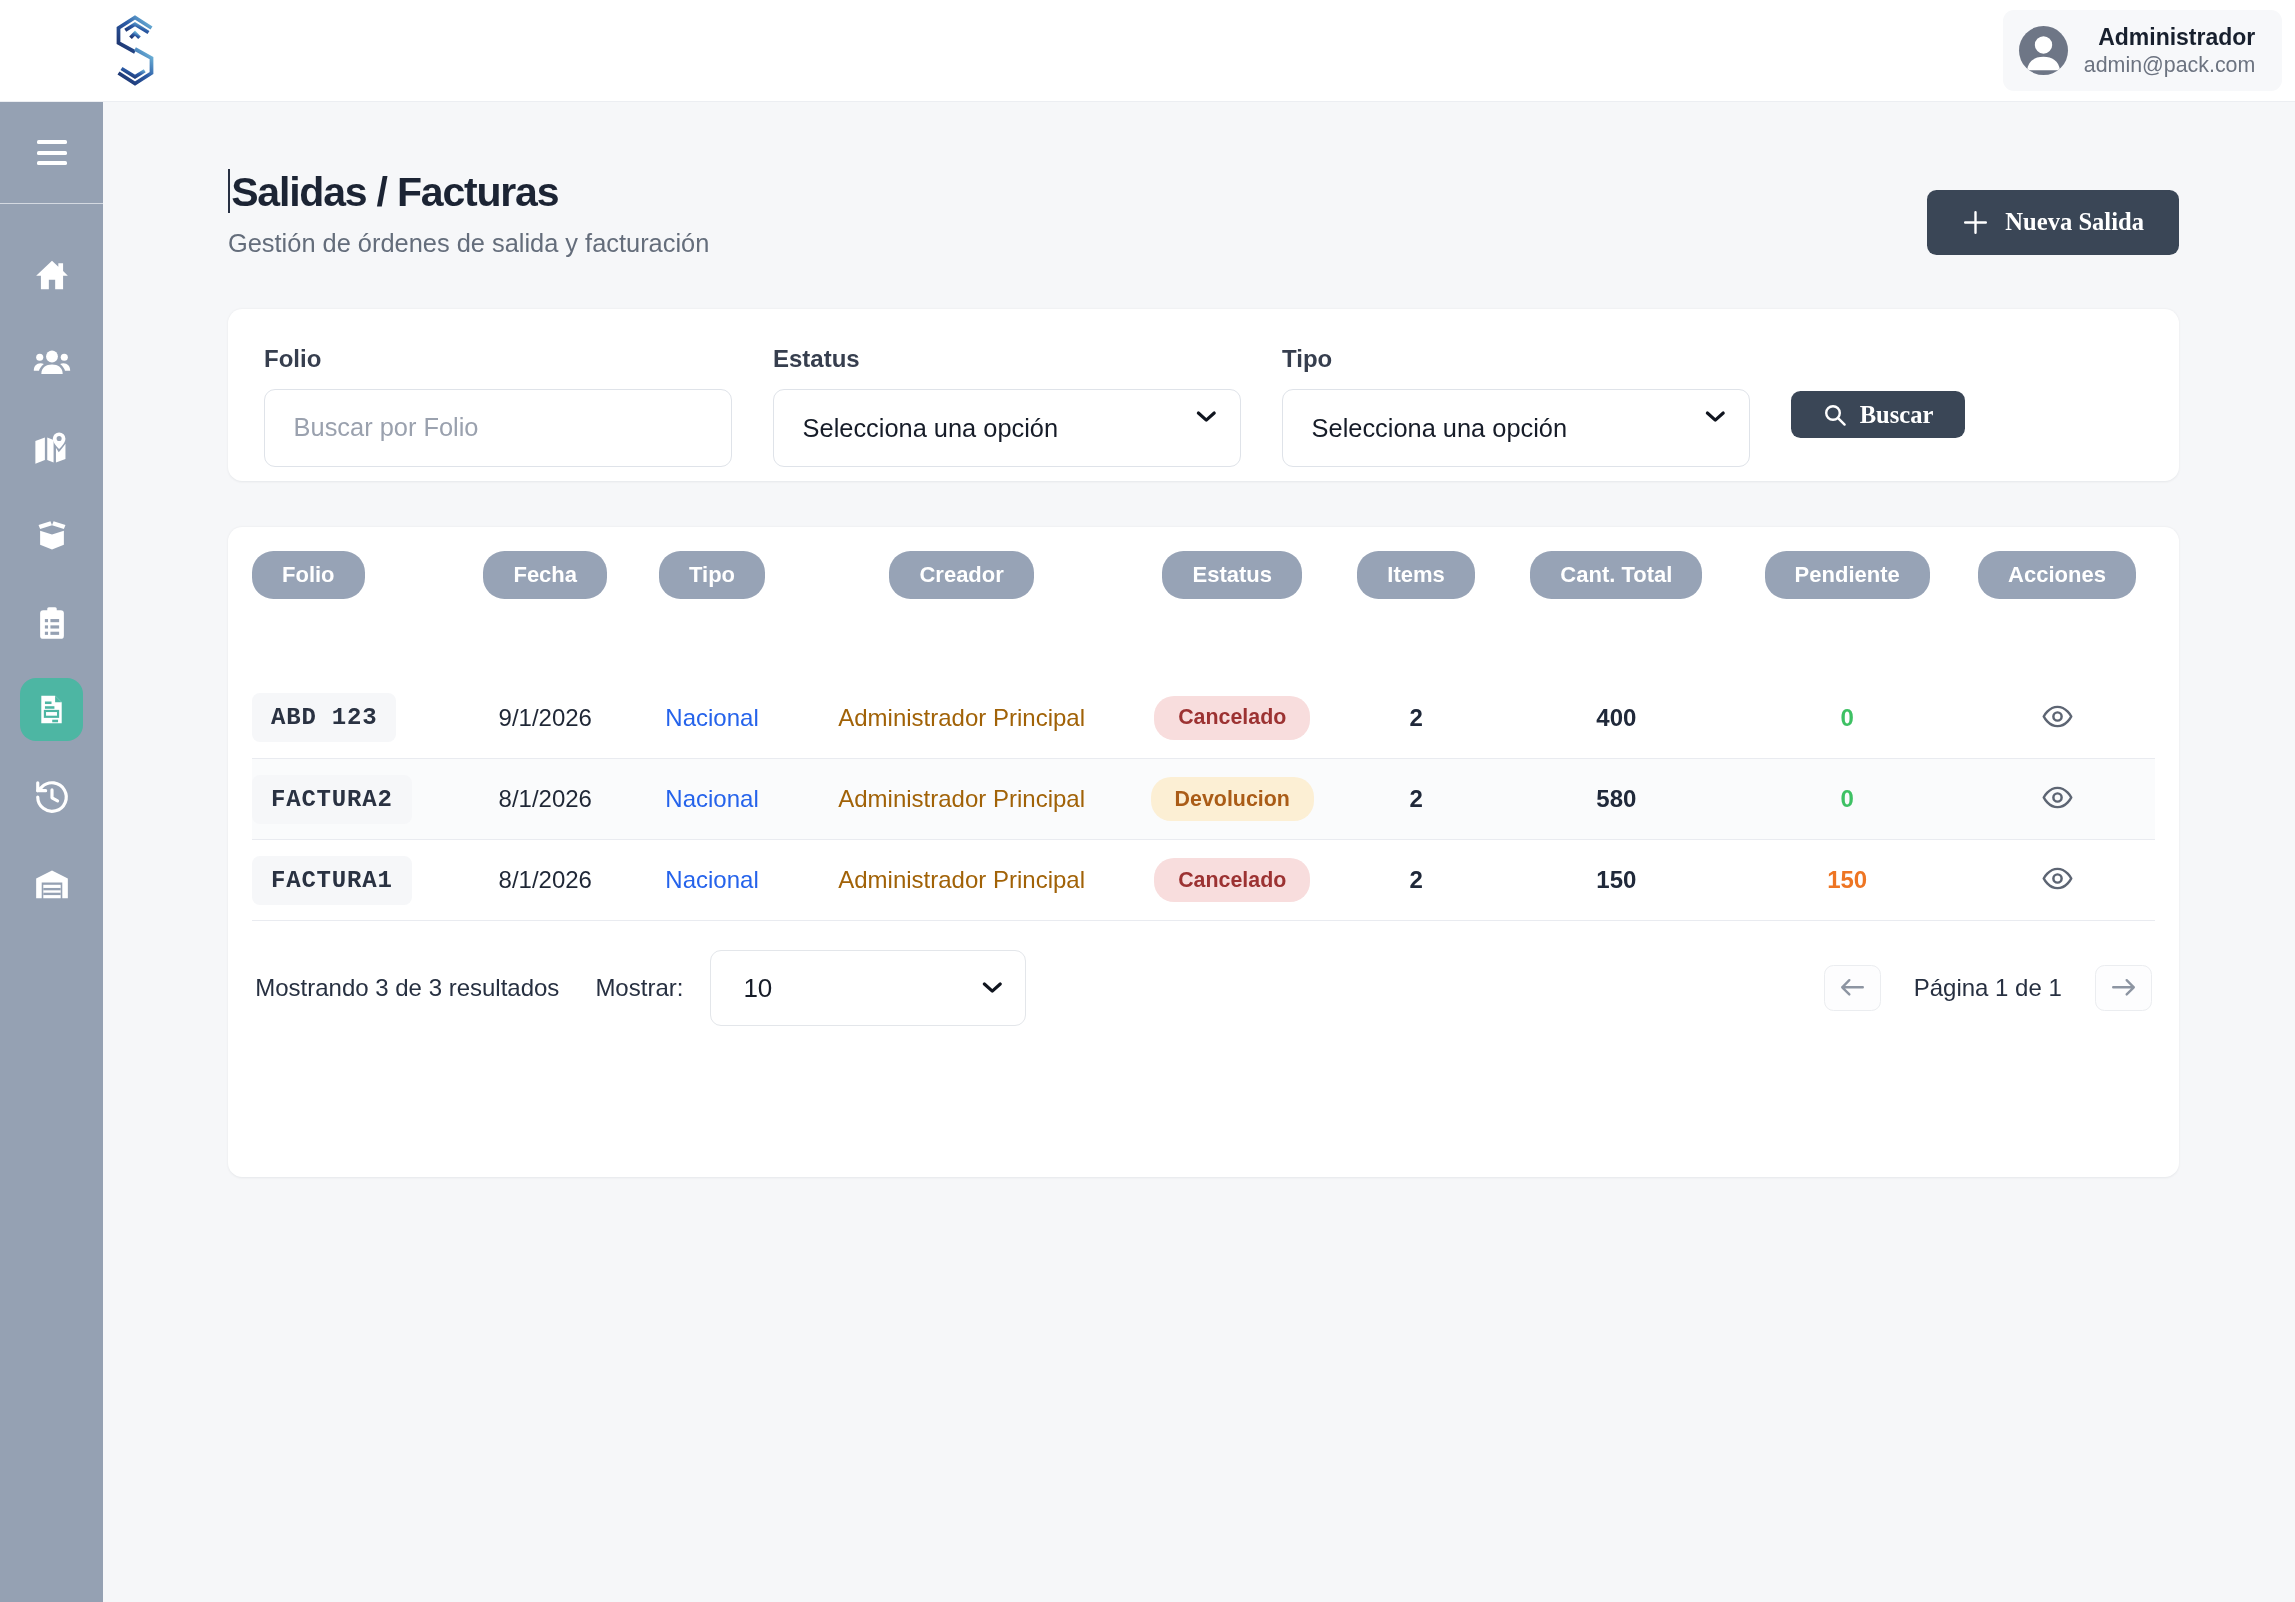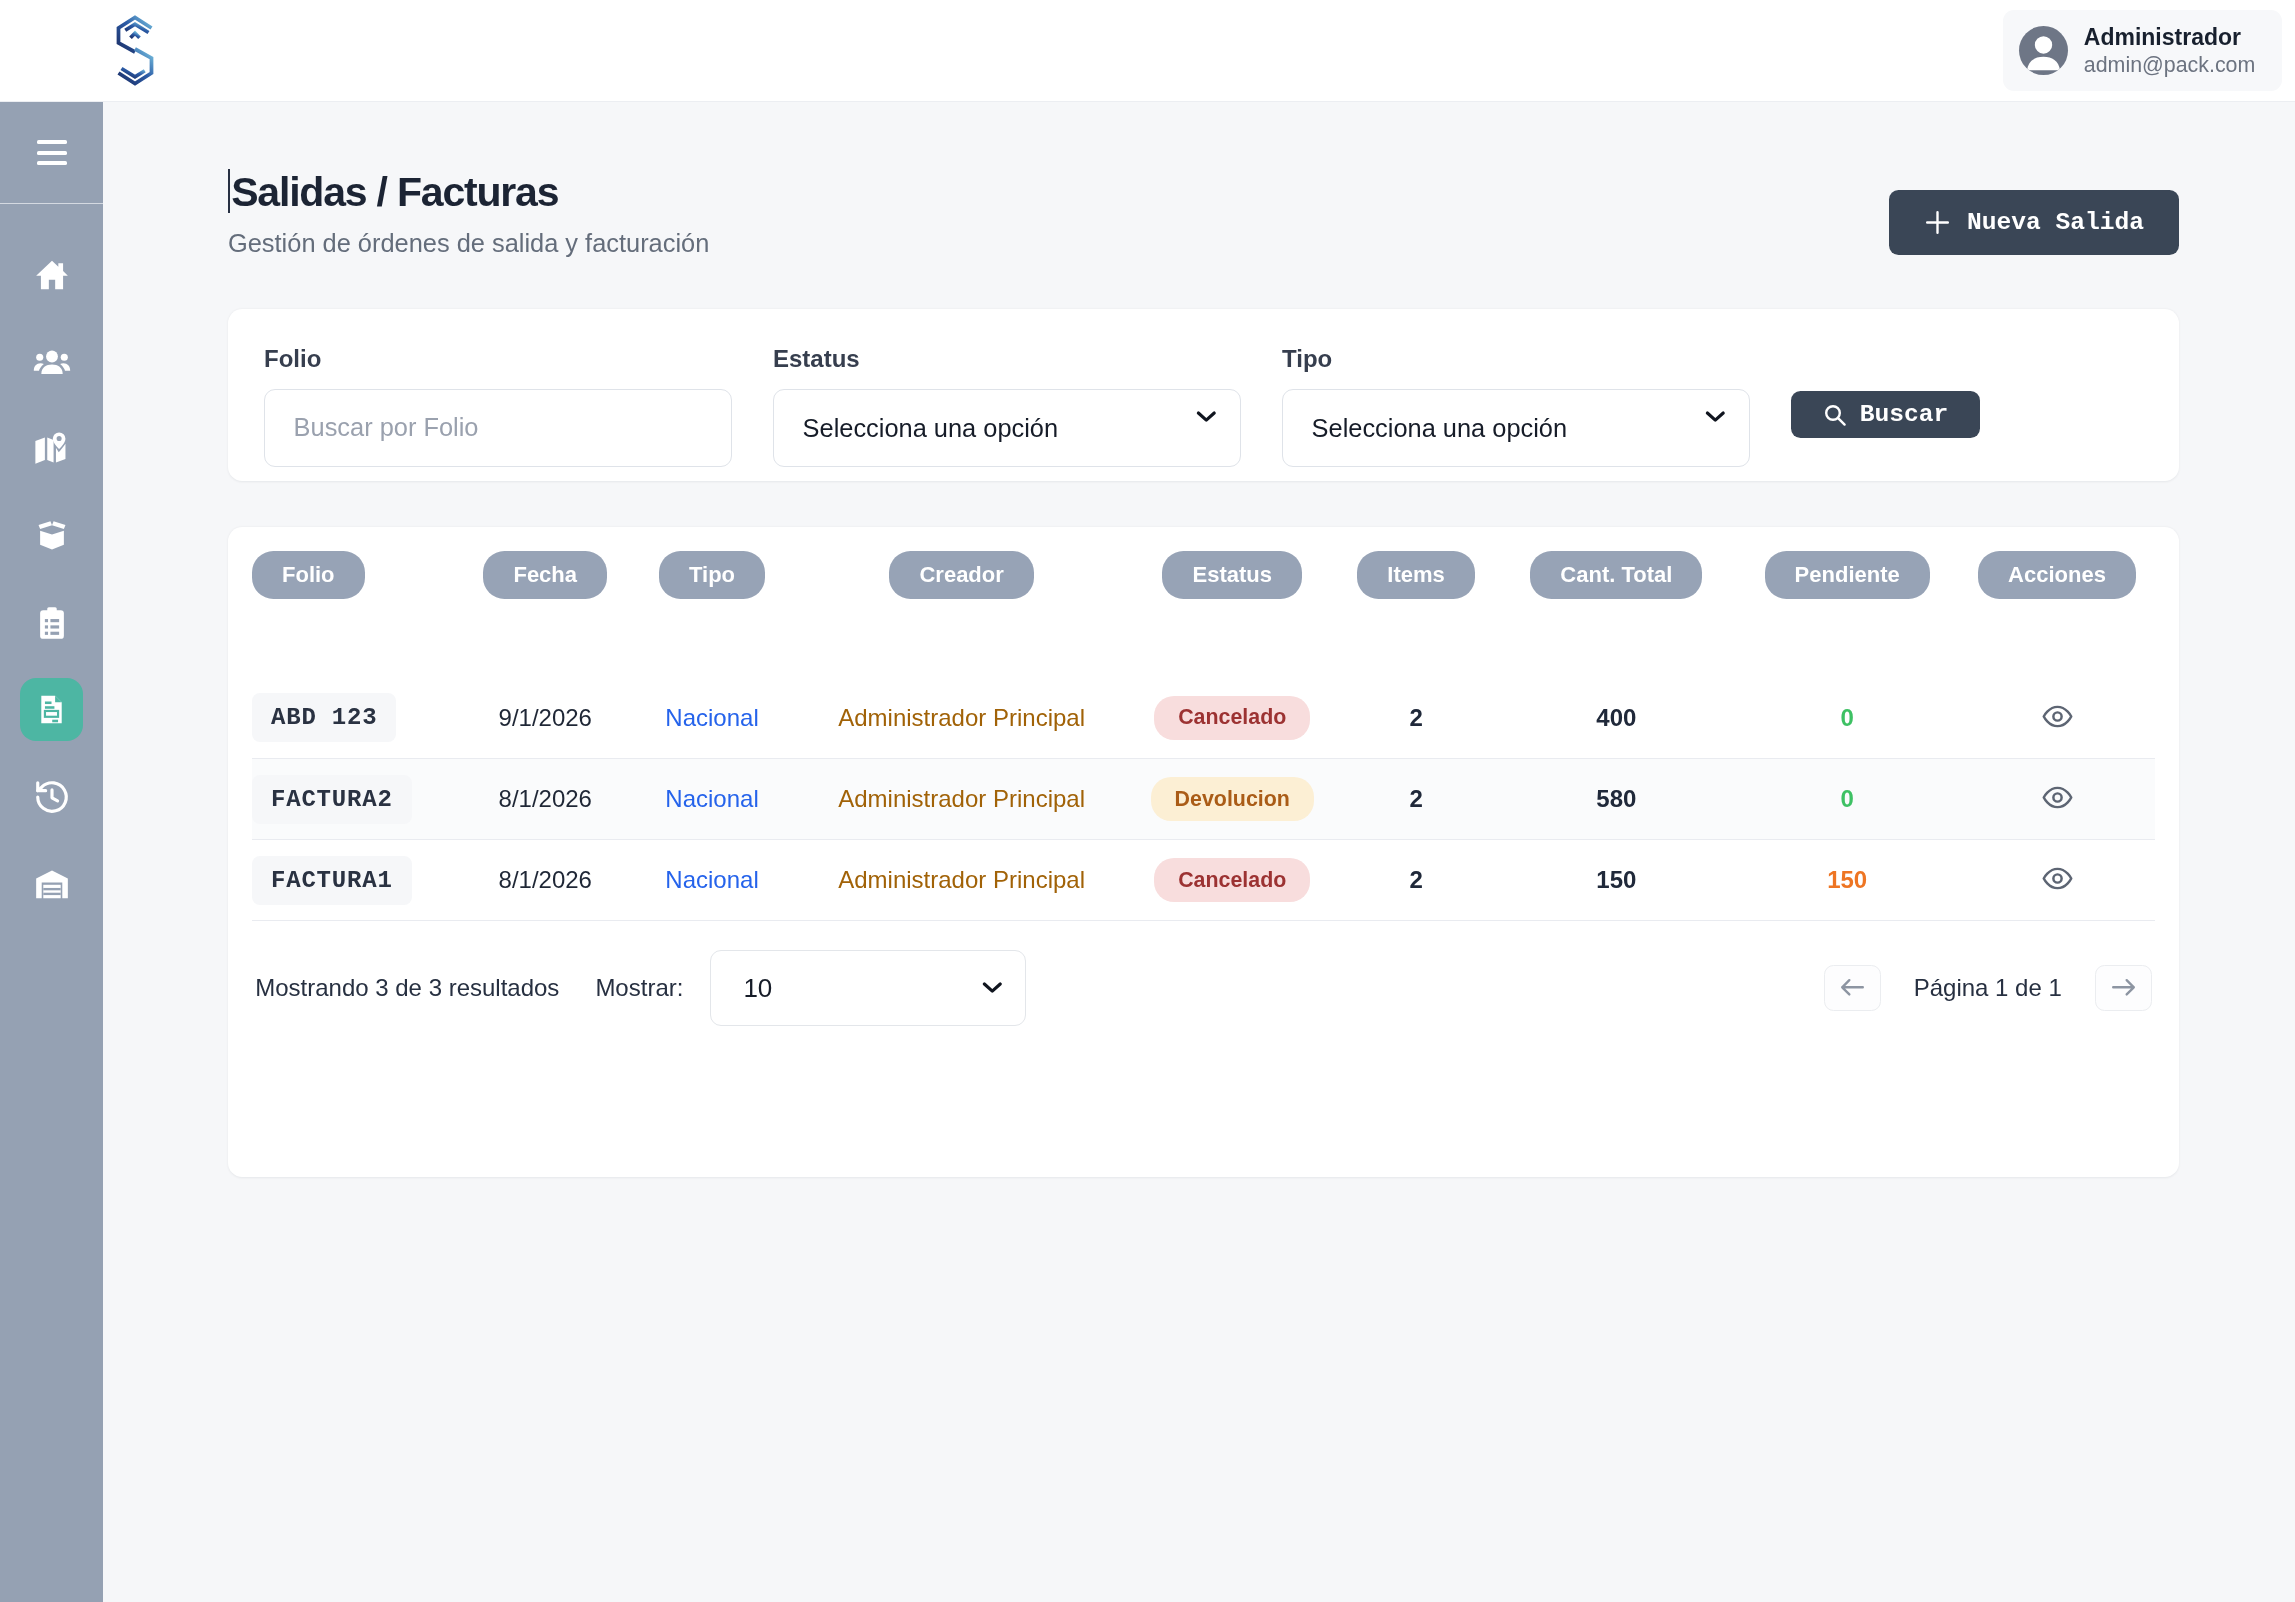--- a/index.html
+++ b/index.html
@@ -12,21 +12,21 @@
   *{box-sizing:border-box; margin:0; padding:0;}
   html,body{width:2295px; height:1602px; overflow:hidden;}
   body{font-family:"Liberation Sans","DejaVu Sans",sans-serif; background:var(--page-bg); color:var(--text); position:relative;}
 
   
   .topbar{position:absolute; top:0; left:0; width:2295px; height:102px; background:#fff;
     border-bottom:0.8px solid #eceef2; display:flex; align-items:center; justify-content:space-between;
     padding:0 12.7px 0 111px; z-index:3;}
   .logo{width:48px; height:75px;}
   .user-chip{display:flex; align-items:center; gap:16px; background:var(--chip); border-radius:11px;
-    padding:12.7px 27px 12.7px 16px; cursor:pointer;}
+    padding:12.7px 27px 12.7px 16px; cursor:pointer;text-align:right;}
   .avatar{width:49px; height:49px; border-radius:50%; background:#6e7686; position:relative; overflow:hidden; flex:none;}
   .avatar svg{position:absolute; inset:0;}
   .user-name{font-size:23px; font-weight:bold; color:#18202e; line-height:1.25;}
   .user-email{font-size:21.4px; color:#6c7380; line-height:1.25;}
 
   
   .sidebar{position:absolute; top:102px; left:0; bottom:0; width:103px; background:var(--sidebar); z-index:2;}
   .burger{height:102px; display:flex; align-items:center; justify-content:center; flex-direction:column; gap:6.3px;
     border-bottom:1.6px solid rgba(255,255,255,.6); cursor:pointer;}
   .burger i{display:block; width:30px; height:4px; border-radius:1.6px; background:#fff;}
@@ -37,21 +37,21 @@
     display:flex; align-items:center; justify-content:center;}
 
   
   .main{position:absolute; left:103px; top:102px; right:0; bottom:0; padding:67px 116px 0 125px;}
   .page-head{display:flex; justify-content:space-between; align-items:flex-start;}
   .caret{display:inline-block; width:2.4px; height:44px; background:#273043; vertical-align:-7.1px; margin-right:0.8px;}
   h1{font-size:41px; letter-spacing:-1.2px; font-weight:800; color:var(--title);}
   .subtitle{font-size:25.4px; color:var(--muted); margin-top:12.7px;}
   .btn-dark{background:var(--dark); color:#fff; border:none; border-radius:9.5px; height:65px;
     display:inline-flex; align-items:center; gap:16px; font-size:24.6px; font-weight:600;
-    font-family:Liberation Mono, monospace; padding:0 35px; cursor:pointer;}
+    font-family:Liberation Serif, serif; padding:0 35px; cursor:pointer;}
   .new-btn{margin-top:20.6px;}
 
   .card{background:#fff; border-radius:14.3px; box-shadow:0 0.8px 2.4px rgba(16,24,40,.07);}
 
   
   .filter-card{margin-top:51px; padding:36px; display:flex; gap:41px; align-items:flex-end;}
   .field{width:468px;}
   .field label{display:block; font-size:24px; font-weight:600; color:#363e4e; margin-bottom:16px;}
   .control{position:relative; height:56px;}
   .control input,.control select{width:100%; height:78px; border:1.6px solid #dfe3e9; border-radius:11px;

